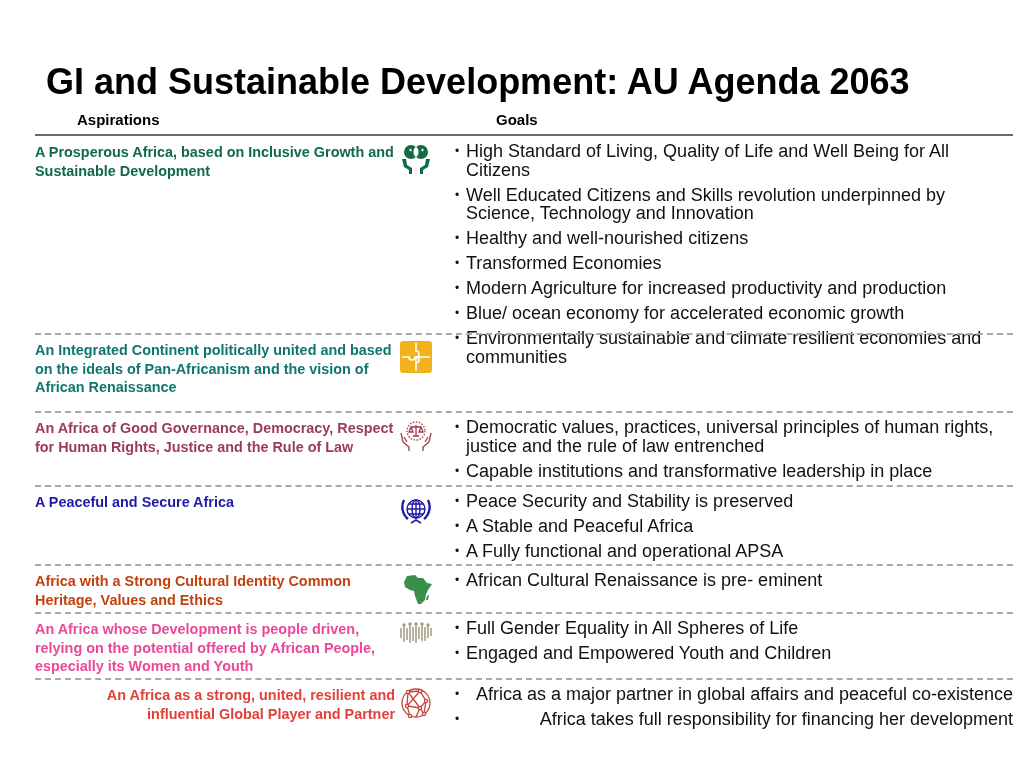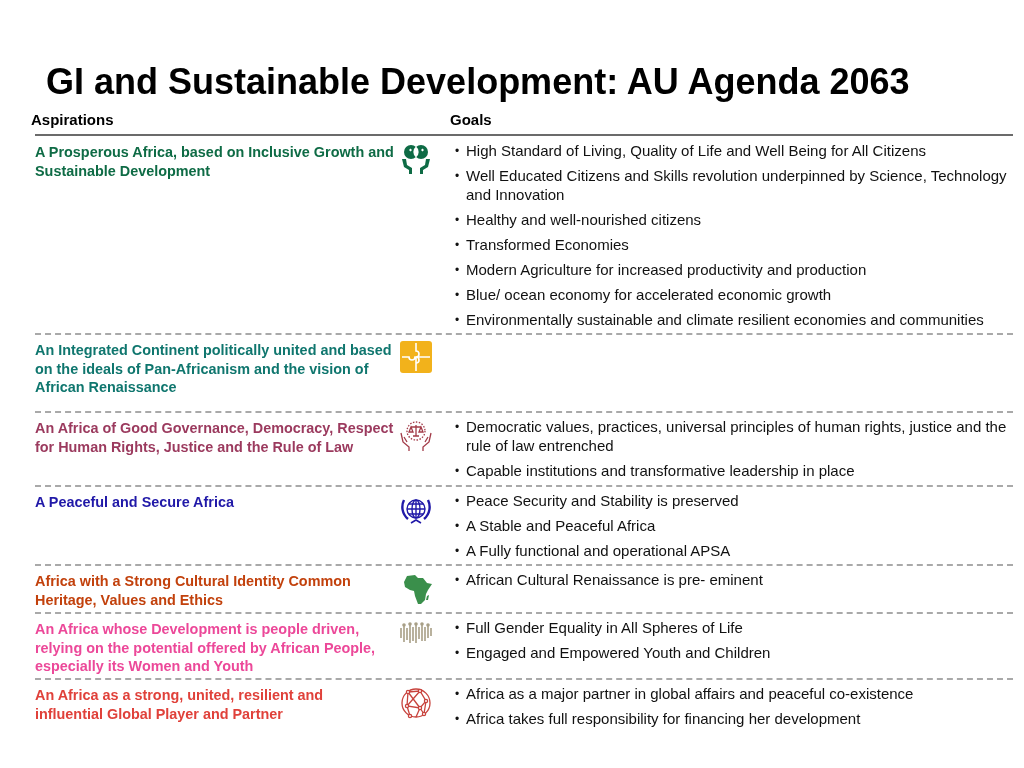--- a/index.html
+++ b/index.html
@@ -1,33 +1,33 @@
 <!DOCTYPE html>
 <html><head>
   <meta charset="utf-8">
   <style>
     html, body { margin: 0; padding: 0; background: #ffffff; }
     body { width: 1024px; height: 768px; position: relative; overflow: hidden;
            font-family: "Liberation Sans", sans-serif; color: #111; }
     .title { position: absolute; left: 46px; top: 61px; font-size: 36px; font-weight: bold;
              color: #000; letter-spacing: 0px; white-space: nowrap; }
-    .hdr { position: absolute; top: 111px; font-size: 15px; font-weight: bold; color: #000; }
+    .hdr { position: absolute; top: 111px; font-size: 15px; font-weight: bold; color: #000; margin-left: 46px; }
     .hdr-asp { left: 31px; }
     .hdr-goals { left: 450px; }
     .hdr-line { position: absolute; left: 35px; top: 134px; width: 978px; height: 0;
                 border-top: 2px solid #6b6b6b; }
     .row { position: absolute; left: 35px; width: 978px; }
     .sep { position: absolute; left: 35px; width: 978px; height: 0;
            border-top: 2px dashed #a9a9a9; }
     .asp { position: absolute; left: 0; top: 7px; width: 360px; font-size: 14.4px;
            font-weight: bold; line-height: 18.5px; }
     .icon { position: absolute; left: 363px; top: 5px; width: 36px; height: 36px; }
     .icon svg { width: 36px; height: 36px; display: block; }
     .goals { position: absolute; left: 418px; top: 6px; width: 560px; margin: 0; padding: 0;
-             list-style: none; font-size: 15px; line-height: 18.5px; color: #111; }
+             list-style: none; font-size: 18px; line-height: 18.5px; color: #111; }
     .goals li { position: relative; padding-left: 13px; margin-bottom: 6.5px; }
     .goals li::before { content: "\2022"; position: absolute; left: 2px; top: 0; font-size: 12px; }
   </style>
 </head>
 <body>
 
 <div class="title">GI and Sustainable Development: AU Agenda 2063</div>
 <div class="hdr hdr-asp">Aspirations</div>
 <div class="hdr hdr-goals">Goals</div>
 <div class="hdr-line"></div>
@@ -131,21 +131,21 @@
       <circle cx="30" cy="7" r="1" fill="#a89f86"></circle>
     </svg>
   </div>
   <ul class="goals">
     <li>Full Gender Equality in All Spheres of Life</li>
     <li>Engaged and Empowered Youth and Children</li>
   </ul>
 </div>
 <div class="sep" style="top:678px;"></div>
 
-<div class="row" style="top:679px;height:60px;">
+<div class="row" style="top:679px;height:60px;text-align:right;">
   <div class="asp" style="color:#e0413a;">An Africa as a strong, united, resilient and influential Global Player and Partner</div>
   <div class="icon">
     <svg viewBox="0 0 36 36" fill="none" stroke="#c8433d" stroke-width="1.3">
       <circle cx="18" cy="19" r="14"></circle>
       <path d="M10 8 l12 -1 l6 10 l-6 7 l-13 -2 z M10 8 l12 16 M22 7 l-13 15 M28 17 l-2 13 M9 22 l3 10 M22 24 l-4 9 M22 24 l4 6"></path>
       <g fill="#fff">
         <circle cx="10" cy="8" r="1.6"></circle>
           <circle cx="22" cy="7" r="1.6"></circle>
         <circle cx="28" cy="17" r="1.6"></circle>
           <circle cx="22" cy="24" r="1.6"></circle>

